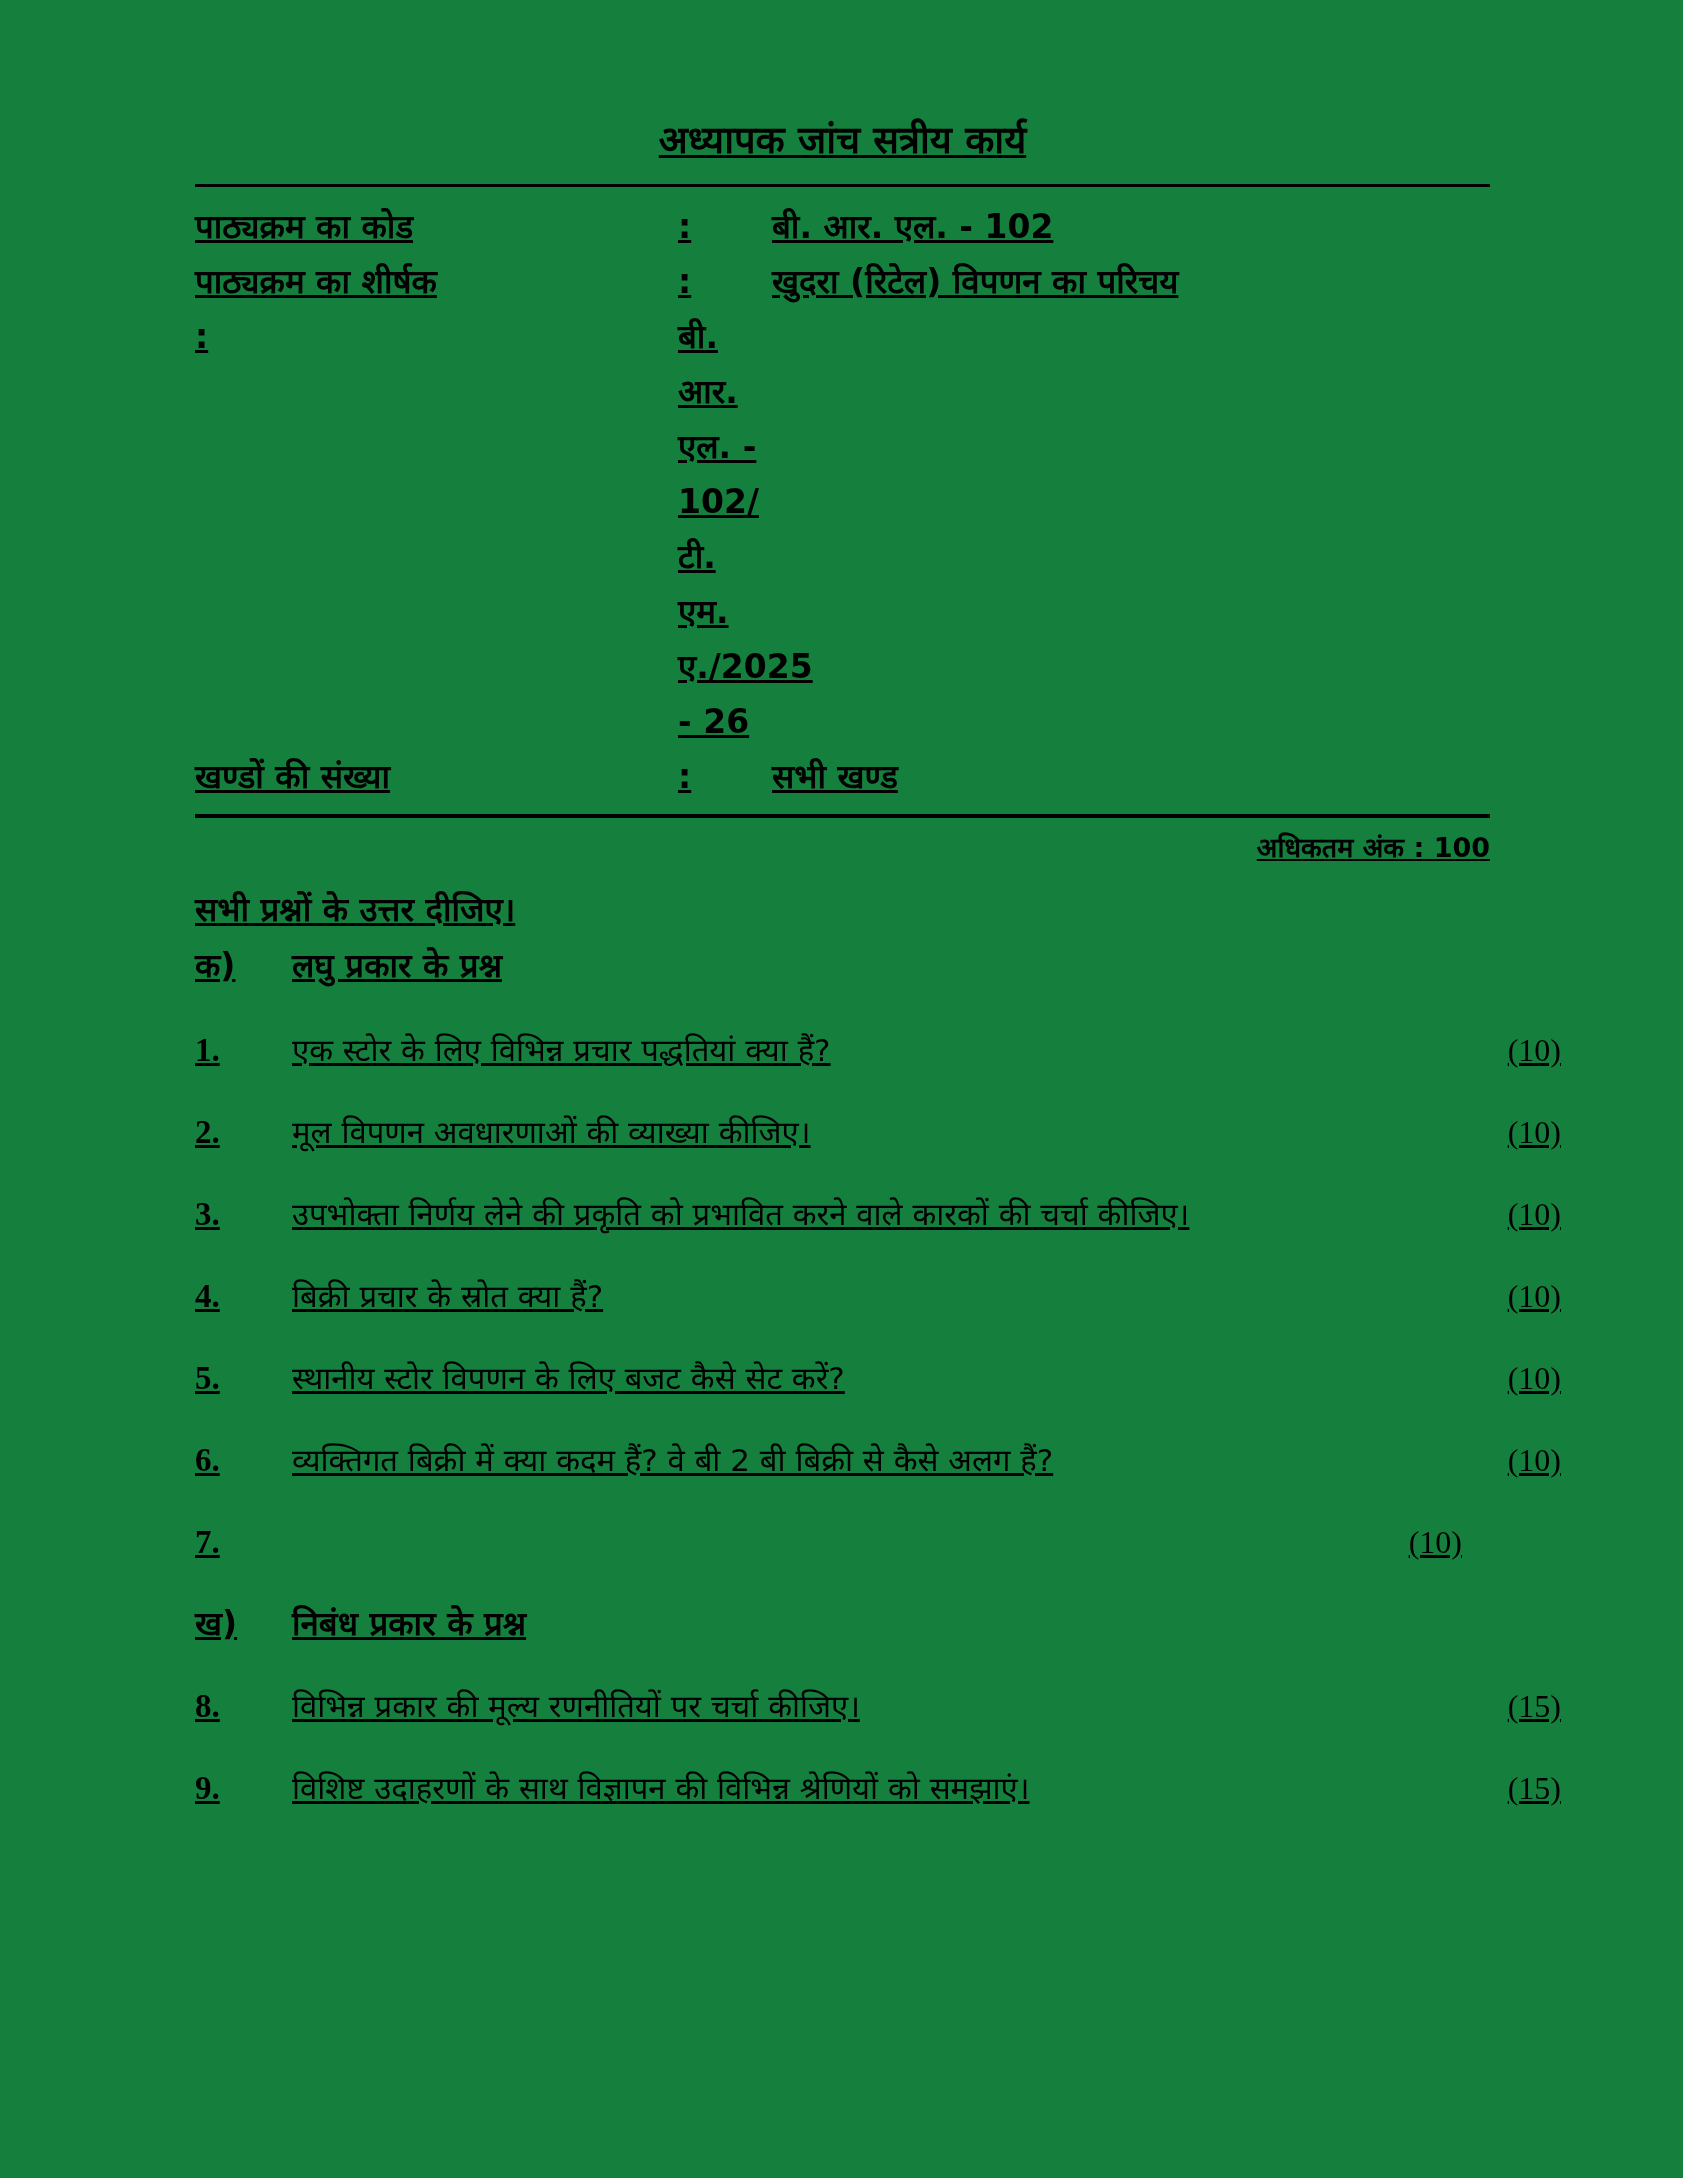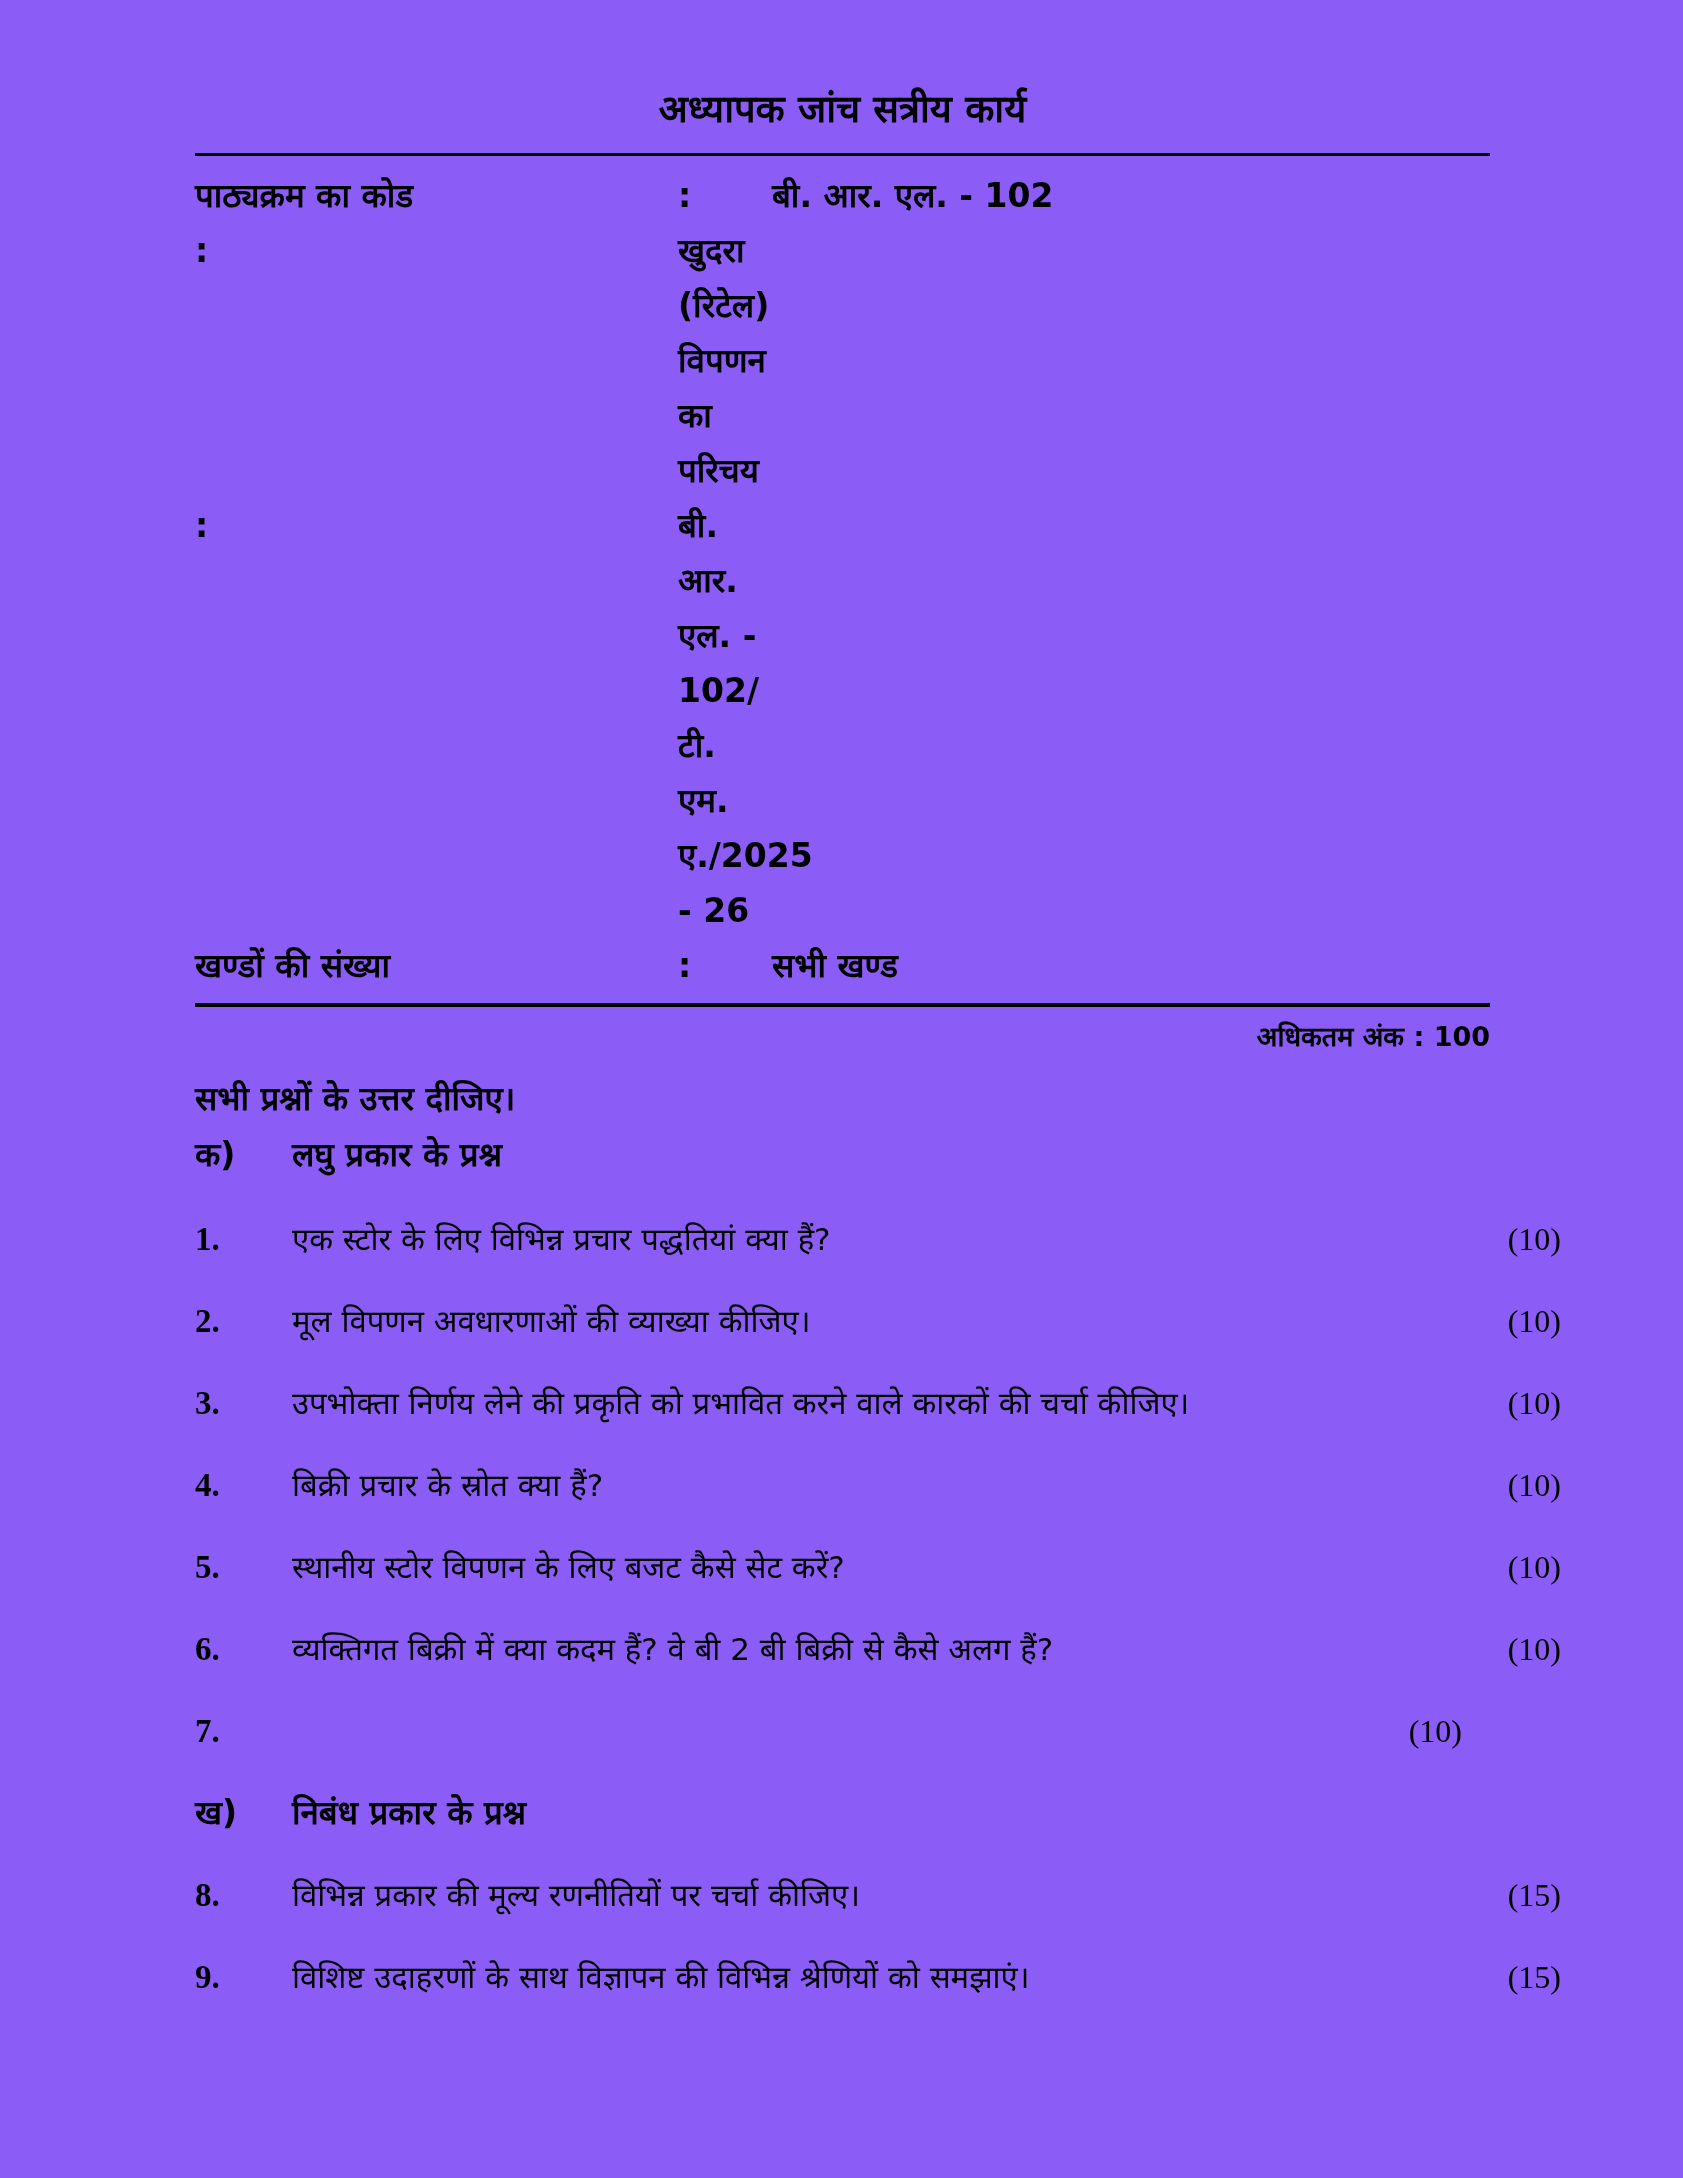--- a/index.html
+++ b/index.html
@@ -1,25 +1,26 @@
 <!DOCTYPE html>
 <html><head>
 <meta charset="utf-8">
 <style>
   html, body { margin: 0; padding: 0; background: #ffffff; }
   .page {
     position: relative;
     width: 1683px;
     height: 2178px;
-    background: #8b5cf6;
+    background: #15803d;
     color: #000000;
     font-family: "DejaVu Sans", sans-serif;
     box-sizing: border-box;
-    padding: 85px 122px 0 195px;
+    padding: 116px 122px 0 195px;
     overflow: hidden;
+    text-decoration: underline;
   }
   .doc-title {
     width: 1295px;
     text-align: center;
     font-weight: bold;
     font-size: 38px;
     line-height: 48px;
     margin: 0 0 20px 0;
   }
   .rule-top {
@@ -97,20 +98,21 @@
 
   <div class="rule-top"></div>
 
   <div class="info-table">
     <div class="info-row">
       <span>पाठ्यक्रम का कोड</span>
       <span class="info-colon">:</span>
       <span>बी. आर. एल. - 102</span>
     </div>
     <div class="info-row">
+      <span>पाठ्यक्रम का शीर्षक</span>
       <span class="info-colon">:</span>
       <span>खुदरा (रिटेल) विपणन का परिचय</span>
     </div>
     <div class="info-row">
       <span class="info-colon">:</span>
       <span>बी. आर. एल. - 102/टी. एम. ए./2025 - 26</span>
     </div>
     <div class="info-row">
       <span>खण्डों की संख्या</span>
       <span class="info-colon">:</span>

